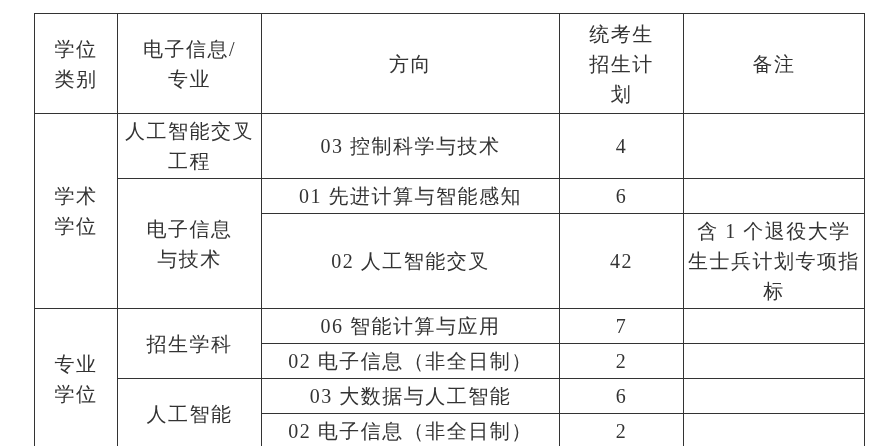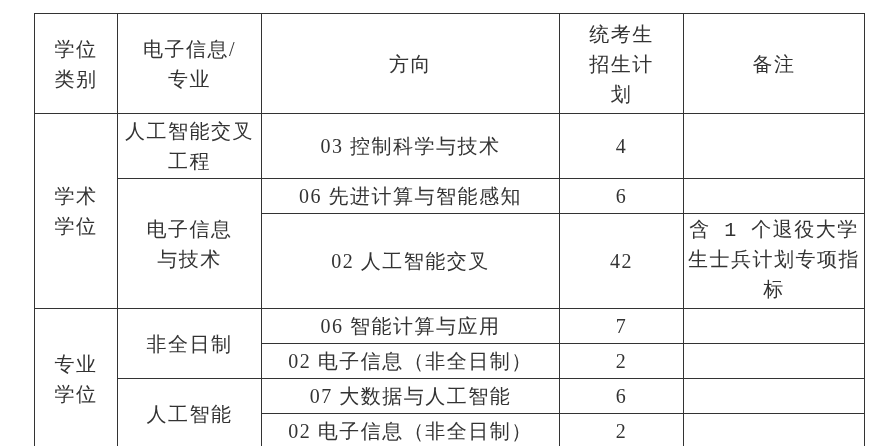--- a/index.html
+++ b/index.html
@@ -31,21 +31,20 @@
     font-size: 20px;
     letter-spacing: 1.5px;
     line-height: 1.5;
     white-space: pre-line;
     padding: 2px 4px;
     box-sizing: border-box;
     overflow: hidden;
   }
   td.remark-cell {
     padding: 2px 12px;
-    font-family: Liberation Mono, monospace;
   }
   tr.r-header { height: 100px; }
   tr.r1 { height: 62px; }
   tr.r2 { height: 30px; }
   tr.r3 { height: 95px; }
   tr.r4 { height: 32px; }
   tr.r5 { height: 31px; }
   tr.r6 { height: 32px; }
   tr.r7 { height: 33px; }
   col.c-degree { width: 83px; }
@@ -85,45 +84,45 @@
 学位</td>
         <td>人工智能交叉
 工程</td>
         <td>03 控制科学与技术</td>
         <td>4</td>
         <td class="remark-cell"></td>
       </tr>
       <tr class="r2">
         <td rowspan="2">电子信息
 与技术</td>
-        <td>06 先进计算与智能感知</td>
+        <td>01 先进计算与智能感知</td>
         <td>6</td>
         <td class="remark-cell"></td>
       </tr>
       <tr class="r3">
         <td>02 人工智能交叉</td>
         <td>42</td>
         <td class="remark-cell">含 1 个退役大学生士兵计划专项指标</td>
       </tr>
       <tr class="r4">
         <td rowspan="4">专业
 学位</td>
-        <td rowspan="2">非全日制</td>
+        <td rowspan="2">招生学科</td>
         <td>06 智能计算与应用</td>
         <td>7</td>
         <td class="remark-cell"></td>
       </tr>
       <tr class="r5">
         <td>02 电子信息（非全日制）</td>
         <td>2</td>
         <td class="remark-cell"></td>
       </tr>
       <tr class="r6">
         <td rowspan="2">人工智能</td>
-        <td>07 大数据与人工智能</td>
+        <td>03 大数据与人工智能</td>
         <td>6</td>
         <td class="remark-cell"></td>
       </tr>
       <tr class="r7">
         <td>02 电子信息（非全日制）</td>
         <td>2</td>
         <td class="remark-cell"></td>
       </tr>
     </tbody>
   </table>

